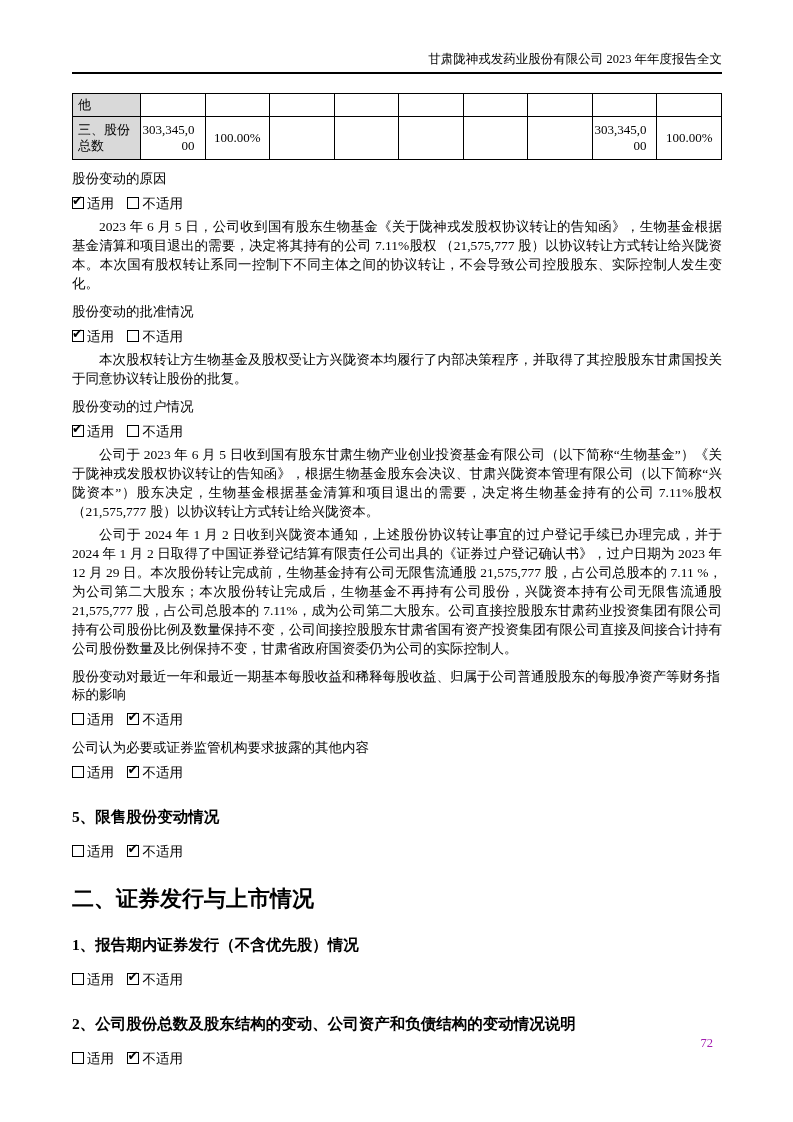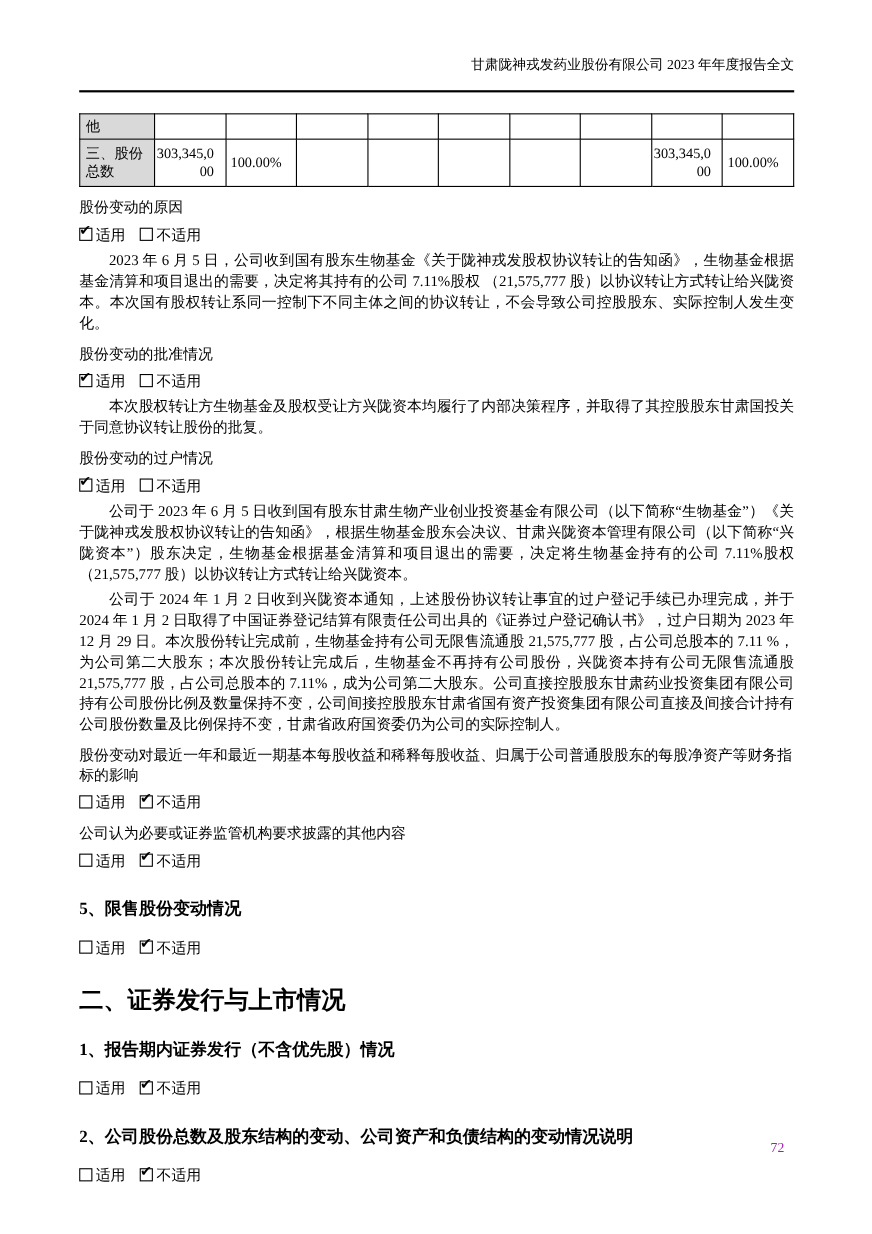--- a/index.html
+++ b/index.html
@@ -17,21 +17,21 @@
     padding: 50px 71px 0 72px;
     font-family: "Liberation Serif", "DejaVu Serif", serif;
     color: #000000;
     overflow: hidden;
   }
   
   .page-header {
     text-align: right;
     font-size: 12.5px;
     line-height: 18px;
-    padding-bottom: 14px;
+    padding-bottom: 4px;
     border-bottom: 2px solid #000;
   }
   
   table.share-table {
     width: 100%;
     border-collapse: collapse;
     table-layout: fixed;
     margin-top: 19px;
     font-size: 13px;
   }
@@ -48,21 +48,21 @@
   table.share-table td.lbl {
     background: #d9d9d9;
     text-align: left;
     padding: 2px 5px;
   }
   table.share-table td.num {
     text-align: right;
     padding: 3px 10px 3px 0;
     word-break: break-all;
   }
-  table.share-table td.pct { text-align: left; }
+  table.share-table td.pct { text-align: center; }
   
   .field-label {
     font-size: 13.5px;
     line-height: 18px;
     margin: 10px 0 0 0;
   }
   .cb-row {
     font-size: 13.5px;
     line-height: 18px;
     margin: 7px 0 0 0;

